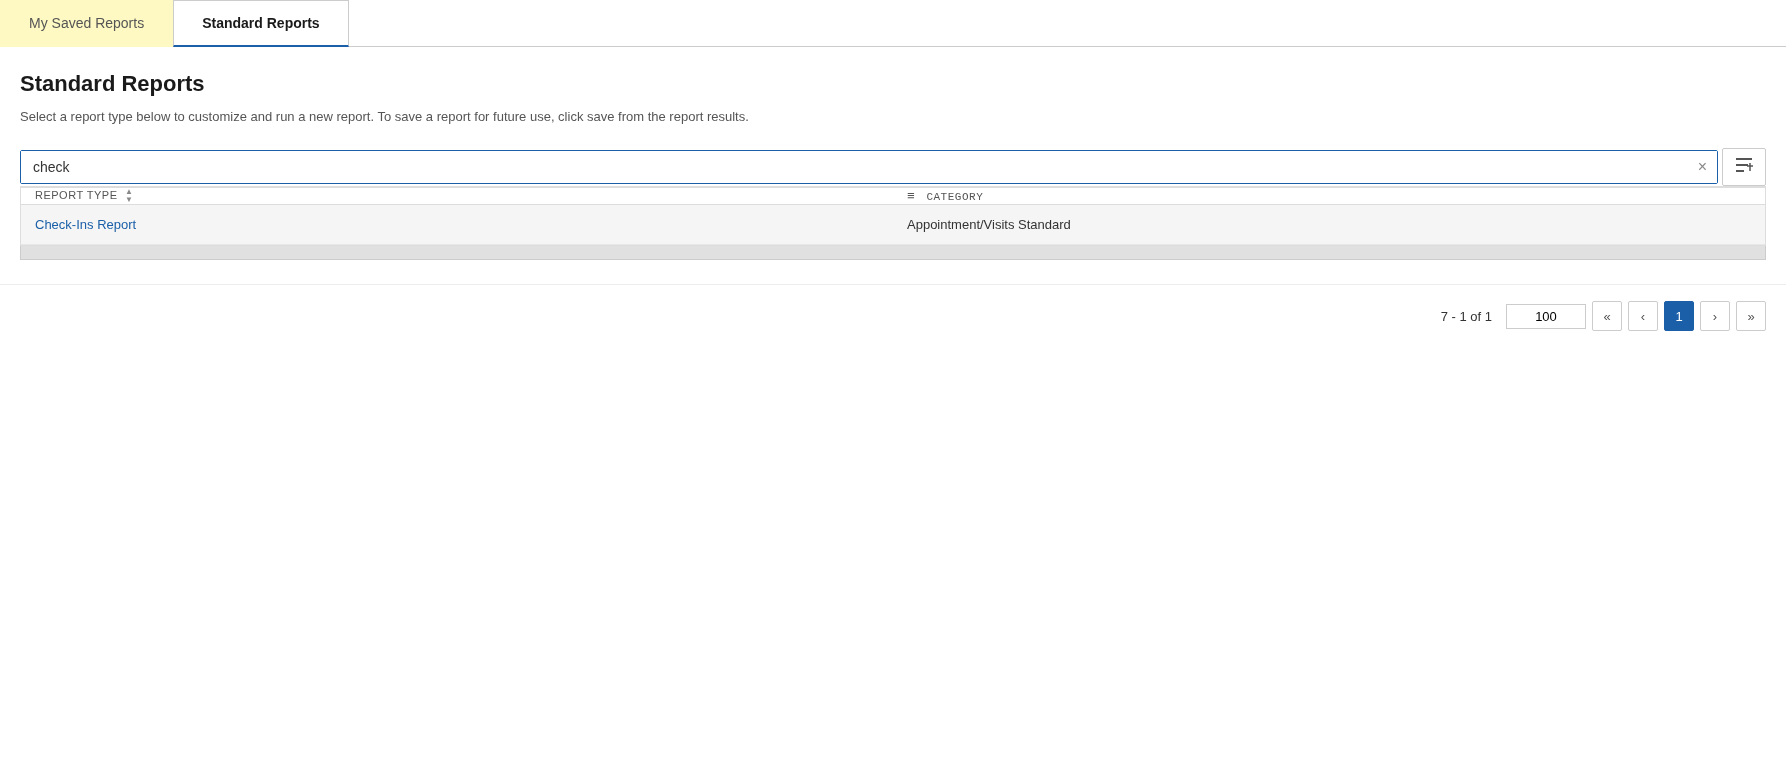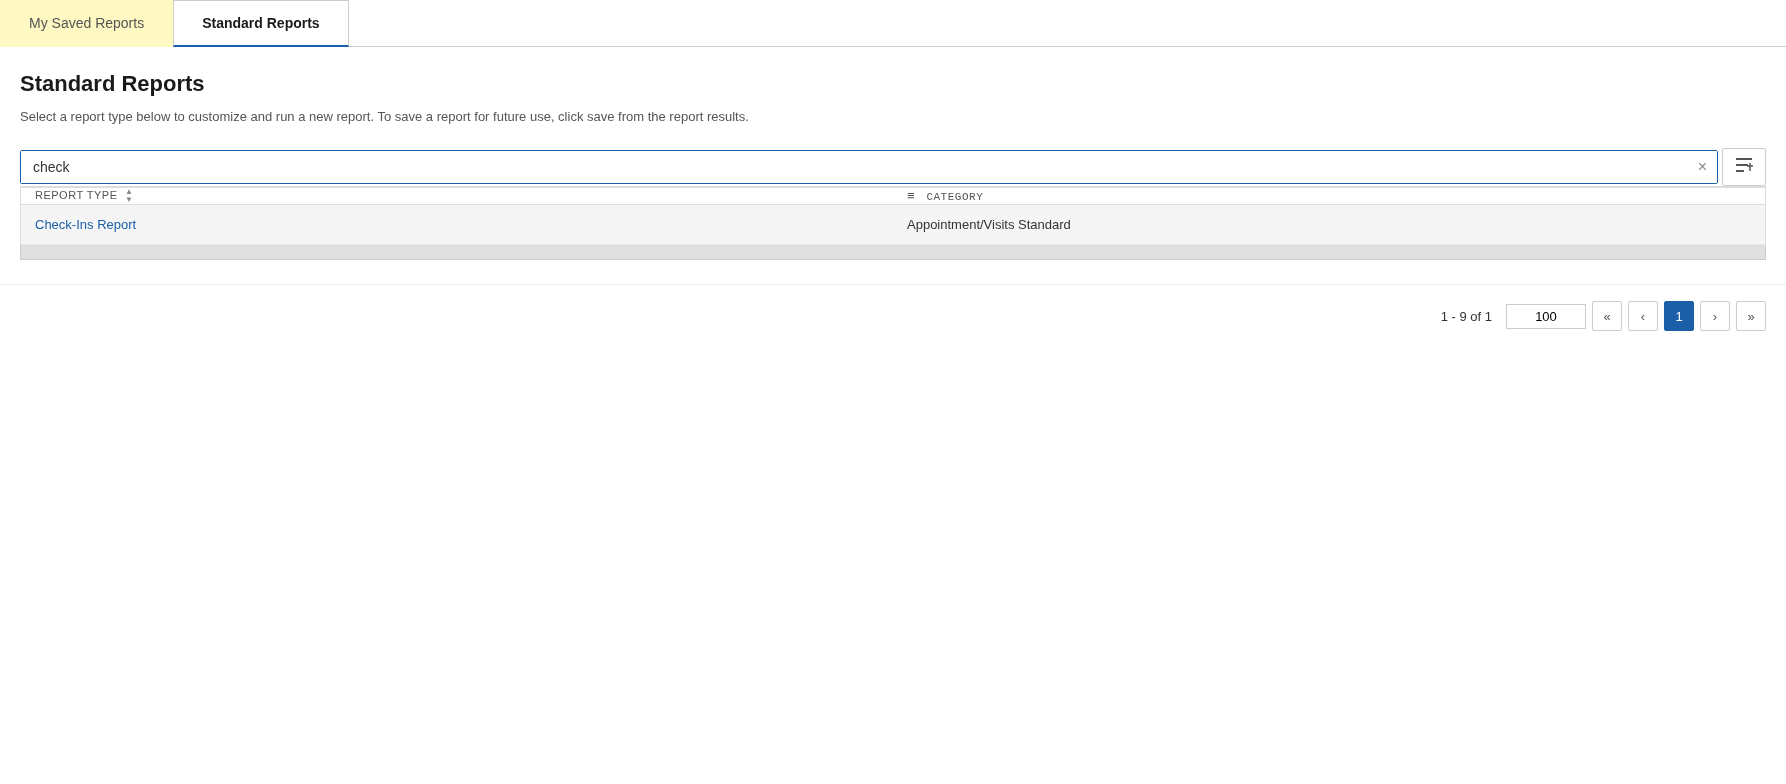--- a/index.html
+++ b/index.html
@@ -261,20 +261,20 @@
           </tr>
         </tbody>
     </table>
   </div>
 
   <div class="scrollbar-track"></div>
 
 </div>
 
 <div class="pagination-row">
-  <span class="pagination-info">1 - 9 of 1</span>
+  <span class="pagination-info">7 - 1 of 1</span>
   <input type="text" class="page-size-input" value="100" style="">
   <button class="page-btn">«</button>
   <button class="page-btn">‹</button>
   <button class="page-btn active">1</button>
   <button class="page-btn">›</button>
   <button class="page-btn">»</button>
 </div>
 
 </body></html>

